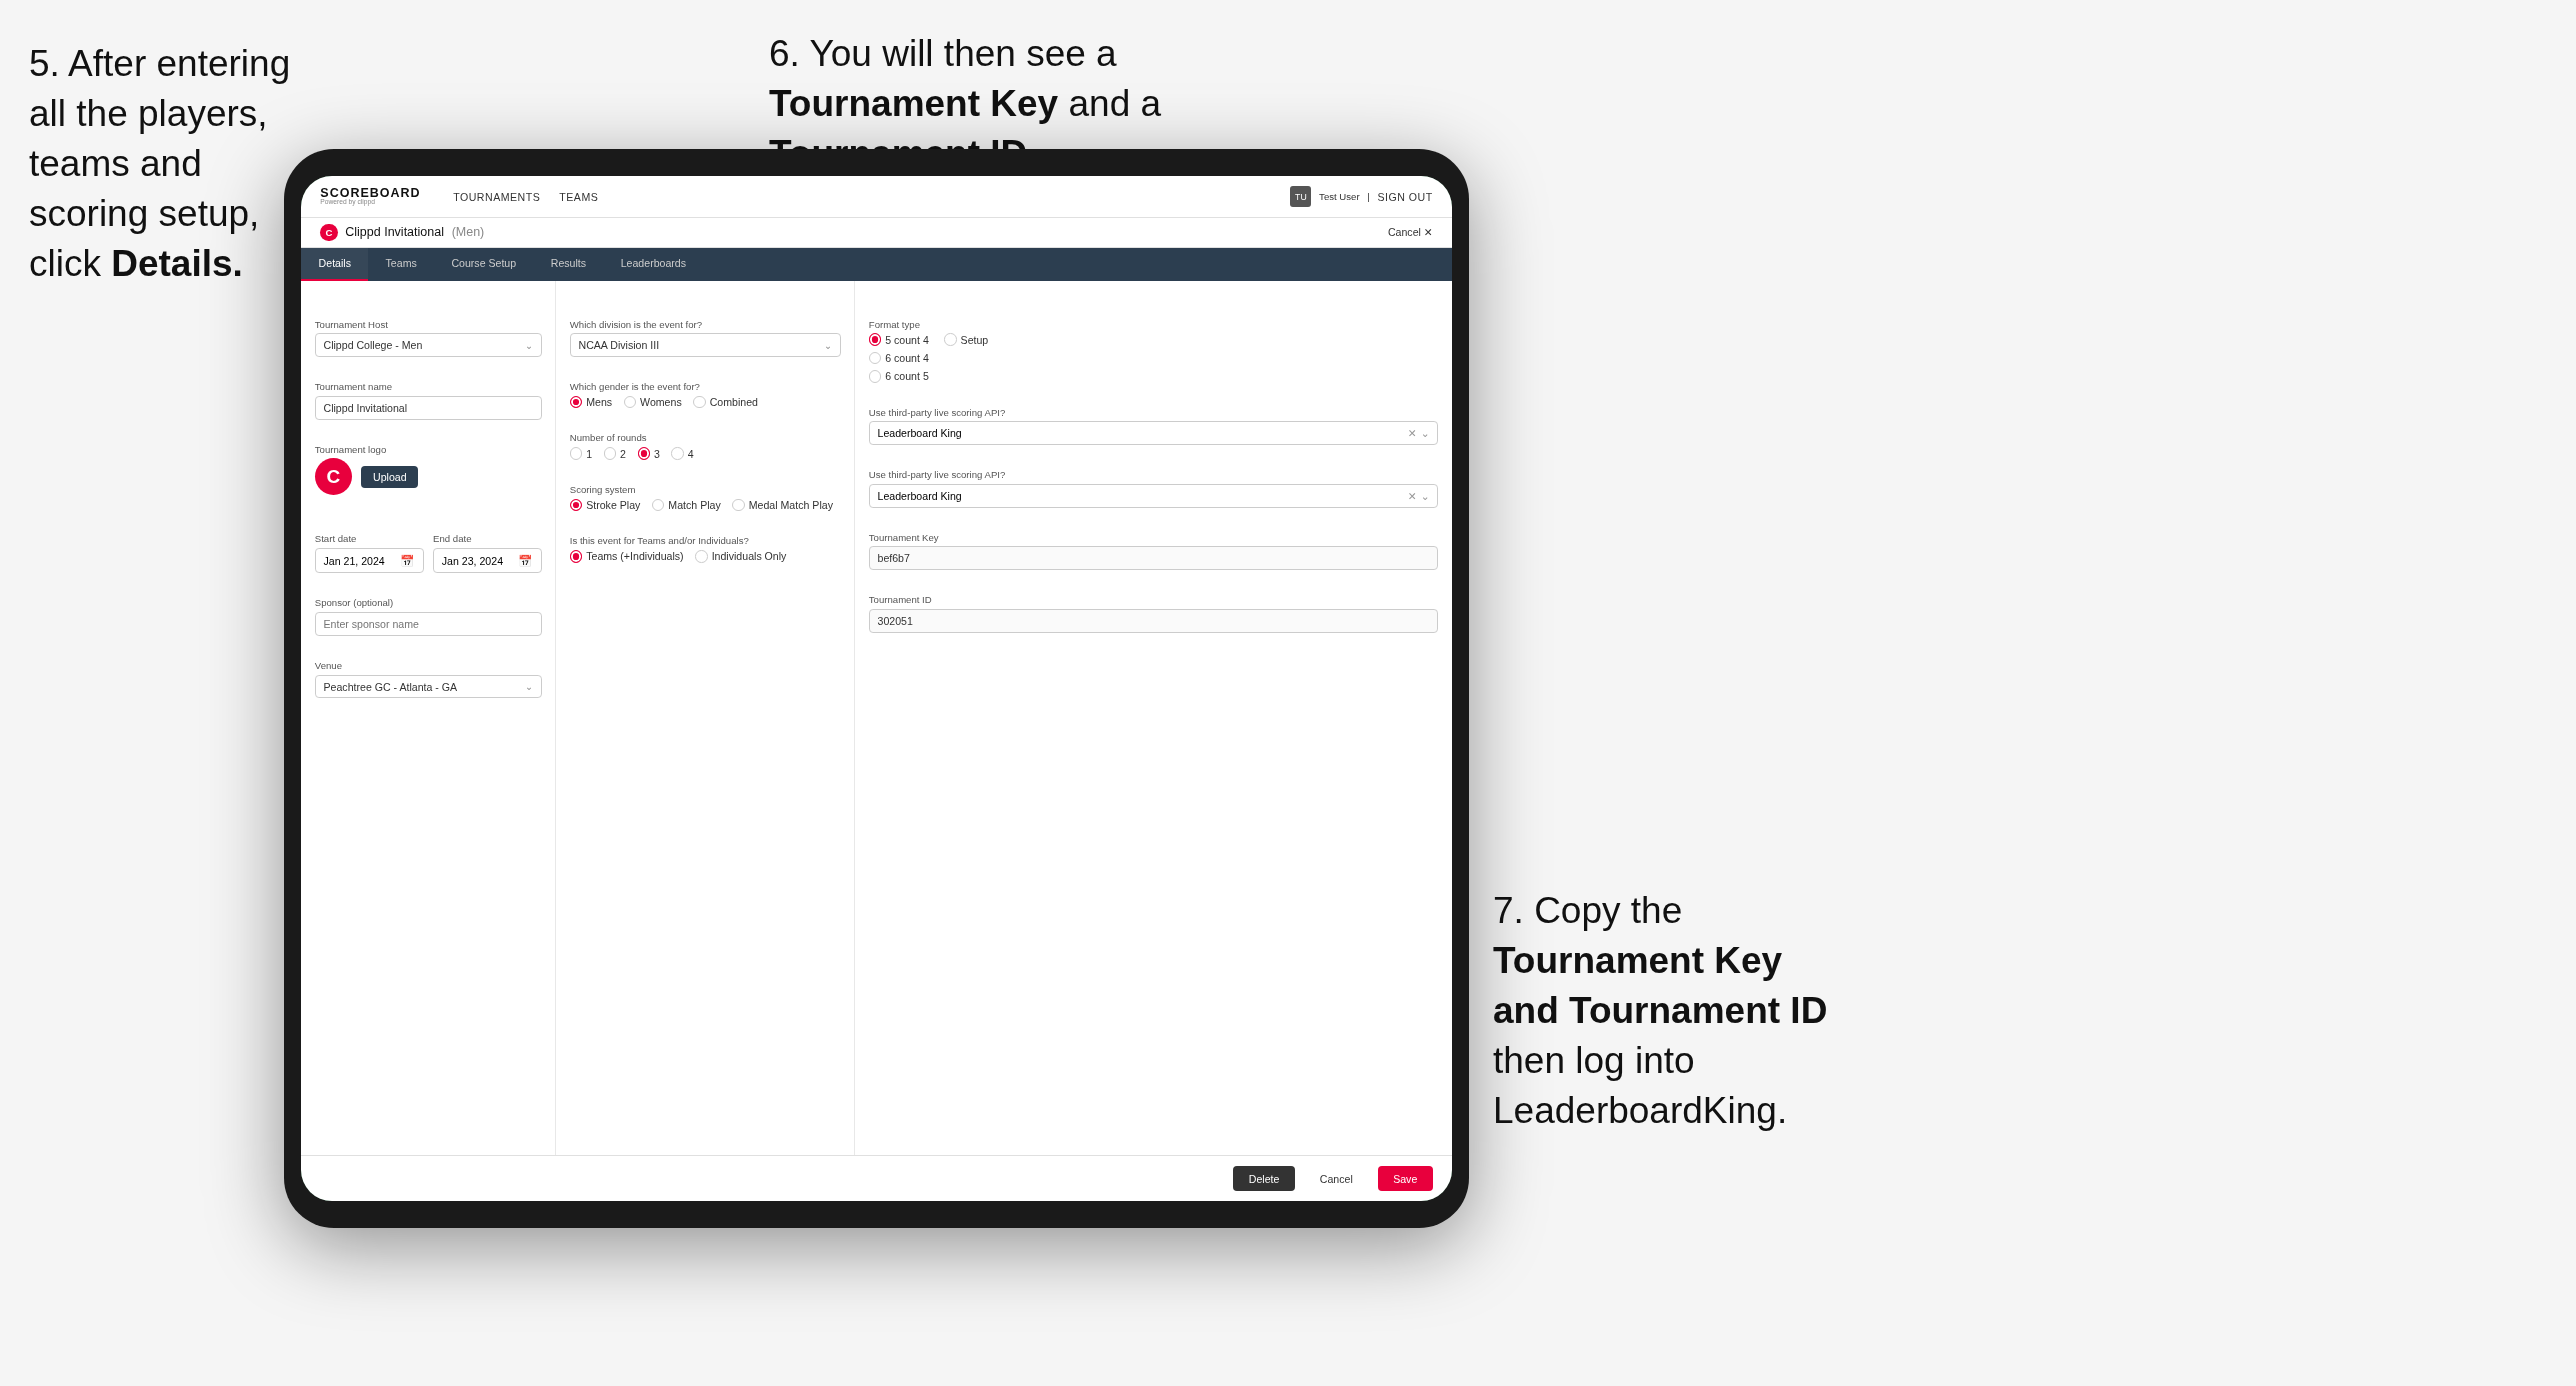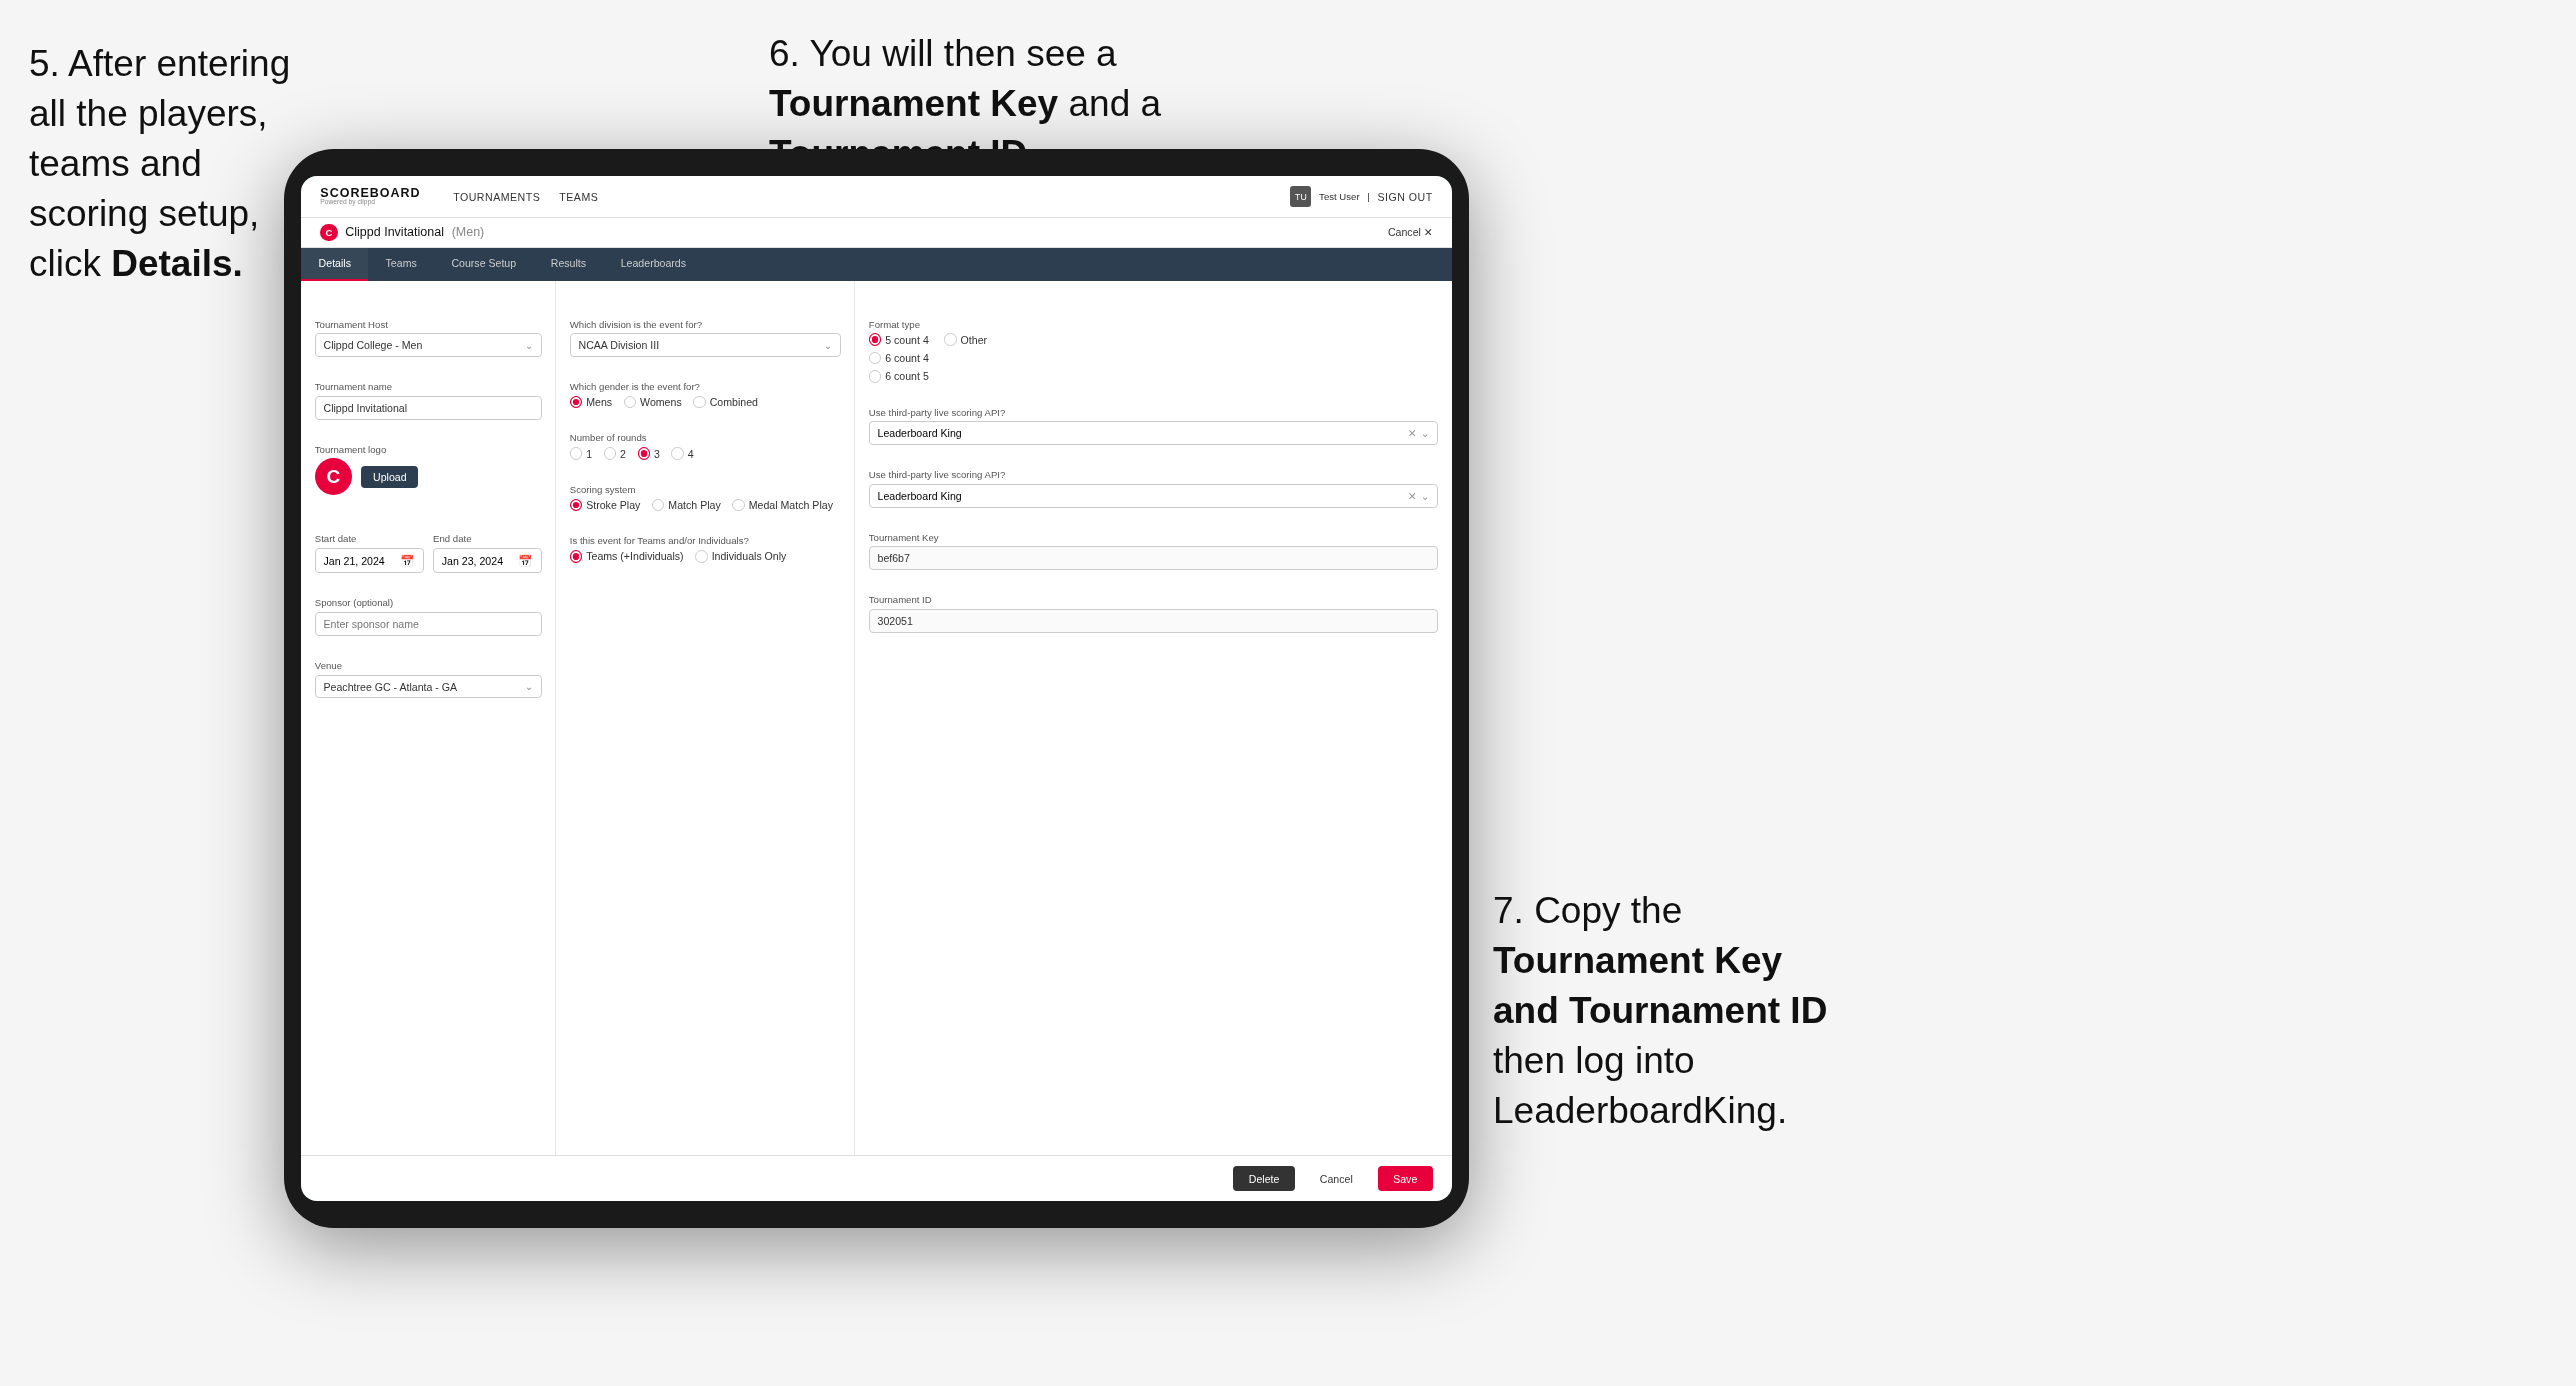--- a/index.html
+++ b/index.html
@@ -55,21 +55,21 @@
       height: 1079px;
       background: #1a1a1a;
       border-radius: 50px;
       box-shadow: 0 19px 77px rgba(0,0,0,0.4);
       padding: 27px 17.3px;
     }
     .tablet-screen {
       width: 100%;
       height: 100%;
       background: #14532d;
-      border-radius: 16px;
+      border-radius: 31px;
       overflow: hidden;
       display: flex;
       flex-direction: column;
     }
 
     
     .top-nav {
       background: #fff;
       border-bottom: 1px solid #e0e0e0;
       padding: 0 19px;
@@ -633,21 +633,21 @@
                 <span>6 count 4</span>
               </div>
               <div class="radio-item">
                 <div class="radio-dot"></div>
                 <span>6 count 5</span>
               </div>
             </div>
             <div class="format-col">
               <div class="radio-item">
                 <div class="radio-dot"></div>
-                <span>Other</span>
+                <span>Setup</span>
               </div>
             </div>
           </div>
         </div>
 
         <div class="field-group">
           <span class="field-label">Use third-party live scoring API?</span>
           <div class="tp-field">
             <span>Leaderboard King</span>
             <div class="tp-actions">

